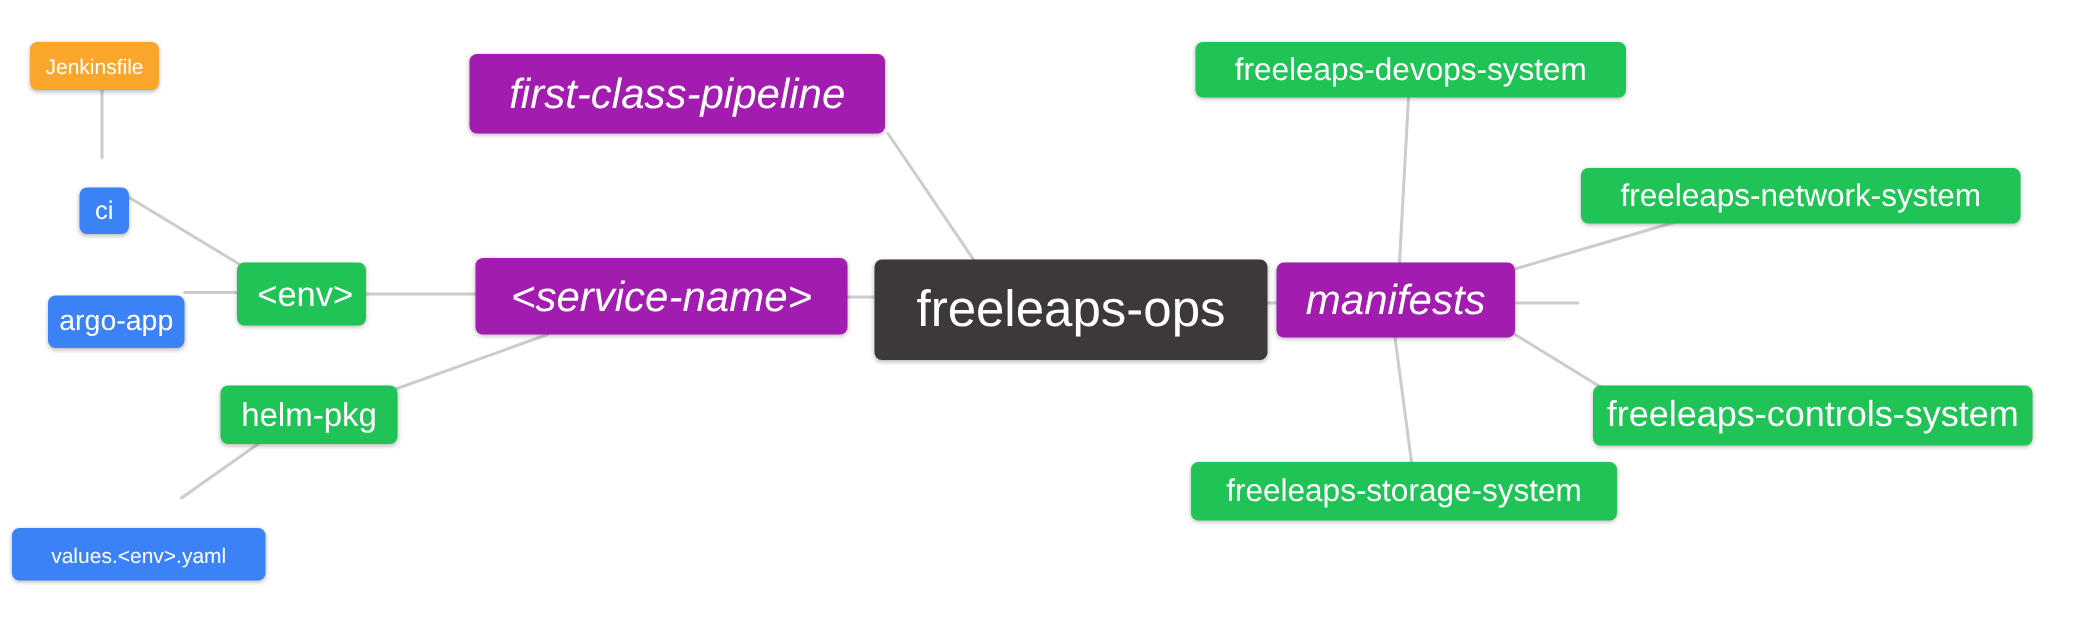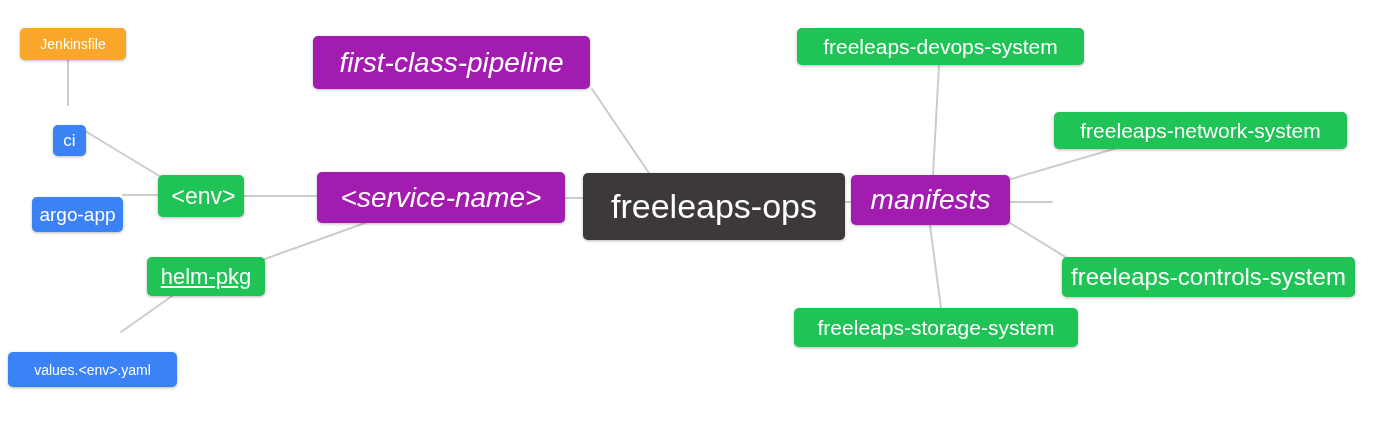--- a/index.html
+++ b/index.html
@@ -39,25 +39,25 @@
     padding: 0 8px;
     cursor: default;
     user-select: none;
   }
   .c-dark   { background: #3c3938; }
   .c-blue   { background: #a21caf; font-style: italic; }
   .c-green  { background: #1fc356; }
   .c-red    { background: #3b82f6; margin-top: 20px; }
   .c-orange { background: #f9a62b; }
 
-  .n-jenkinsfile { left: 20px;  top: 28px;  width: 106px;  height: 32px; font-size: 14px; }
+  .n-jenkinsfile { left: 20px;  top: 28px;  width: 86px;  height: 32px; font-size: 14px; }
   .n-ci          { left: 53px;  top: 105px; width: 33px;  height: 31px; font-size: 17px; }
   .n-argo        { left: 32px;  top: 177px; width: 91px;  height: 35px; font-size: 19px; }
   .n-env         { left: 158px; top: 175px; width: 86px;  height: 42px; font-size: 23px; padding-left: 13px; }
-  .n-helm        { left: 147px; top: 257px; width: 118px; height: 39px; font-size: 22px; text-decoration: underline; }
+  .n-helm        { left: 147px; top: 257px; width: 118px; height: 39px; font-size: 22px; }
   .n-values      { left: 8px;   top: 332px; width: 169px; height: 35px; font-size: 14px; }
   .n-pipeline    { left: 313px; top: 36px;  width: 277px; height: 53px; font-size: 28px; }
   .n-service     { left: 317px; top: 172px; width: 248px; height: 51px; font-size: 28px; }
   .n-root        { left: 583px; top: 173px; width: 262px; height: 67px; font-size: 34px; }
   .n-manifests   { left: 851px; top: 175px; width: 159px; height: 50px; font-size: 28px; }
   .n-devops      { left: 797px; top: 28px;  width: 287px; height: 37px; font-size: 21px; }
   .n-network     { left: 1054px; top: 112px; width: 293px; height: 37px; font-size: 21px; }
   .n-monitoring  { left: 1052px; top: 184px; width: 321px; height: 35px; font-size: 21px; }
   .n-controls    { left: 1062px; top: 257px; width: 293px; height: 40px; font-size: 24px; }
   .n-storage     { left: 794px; top: 308px; width: 284px; height: 39px; font-size: 21px; }

